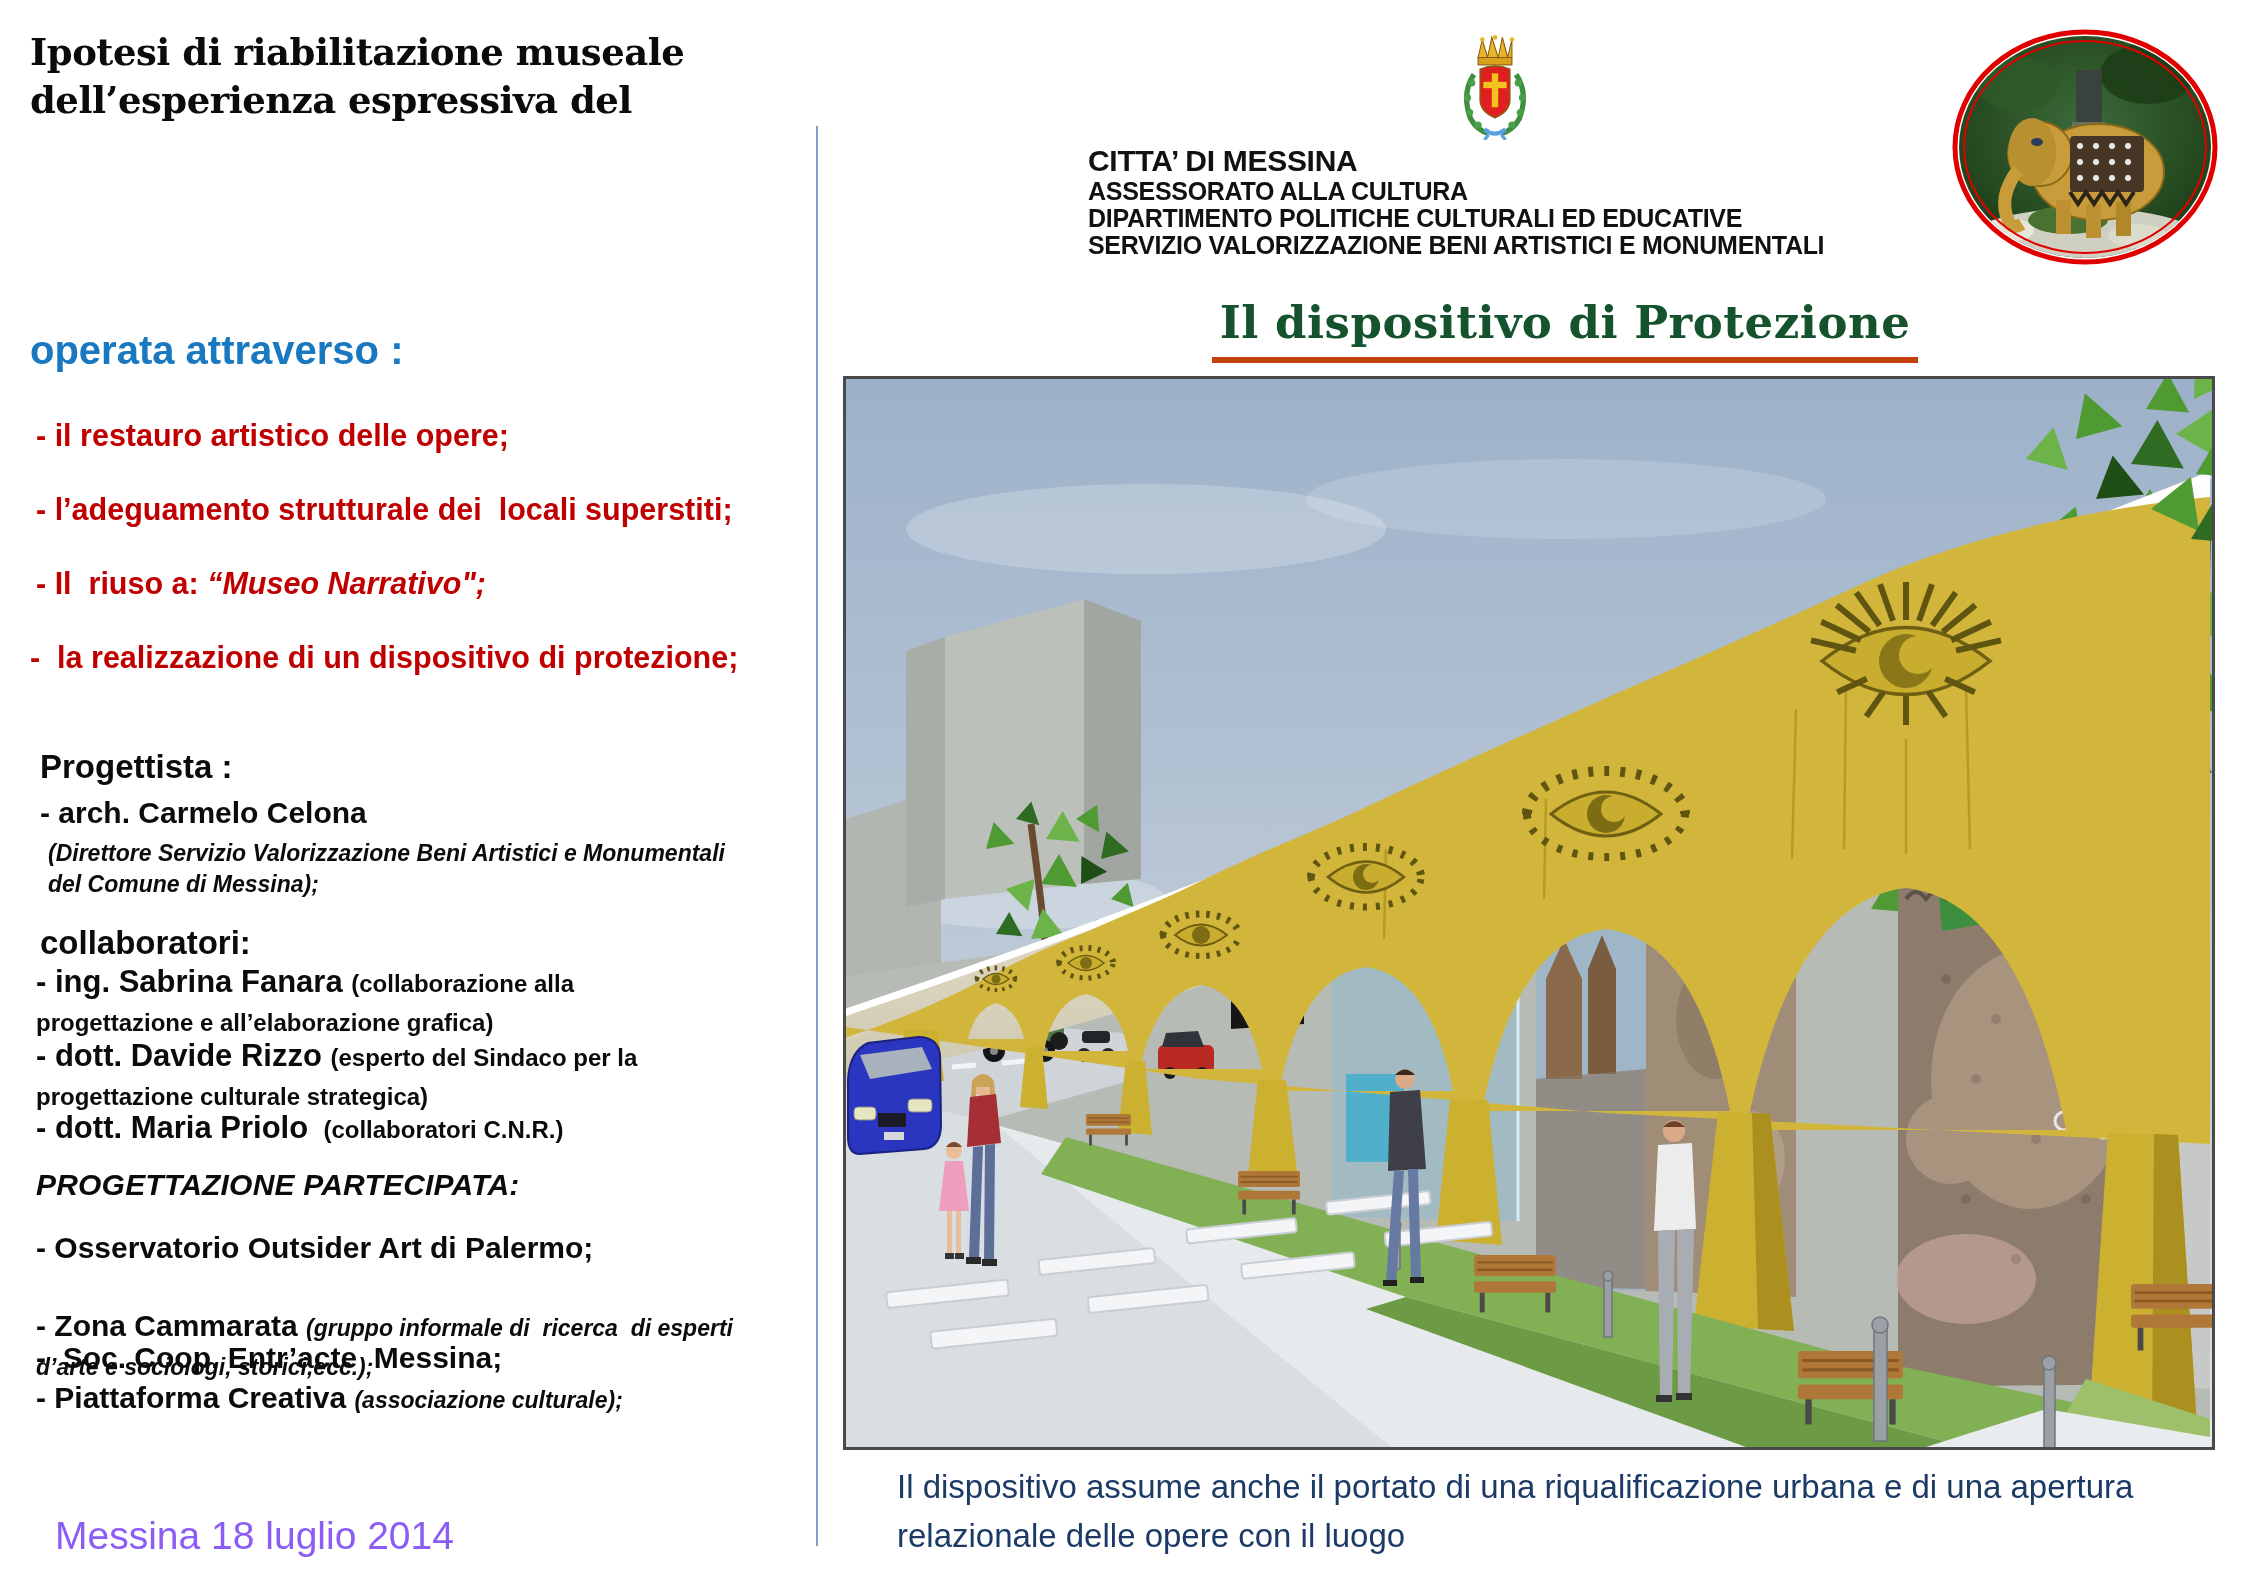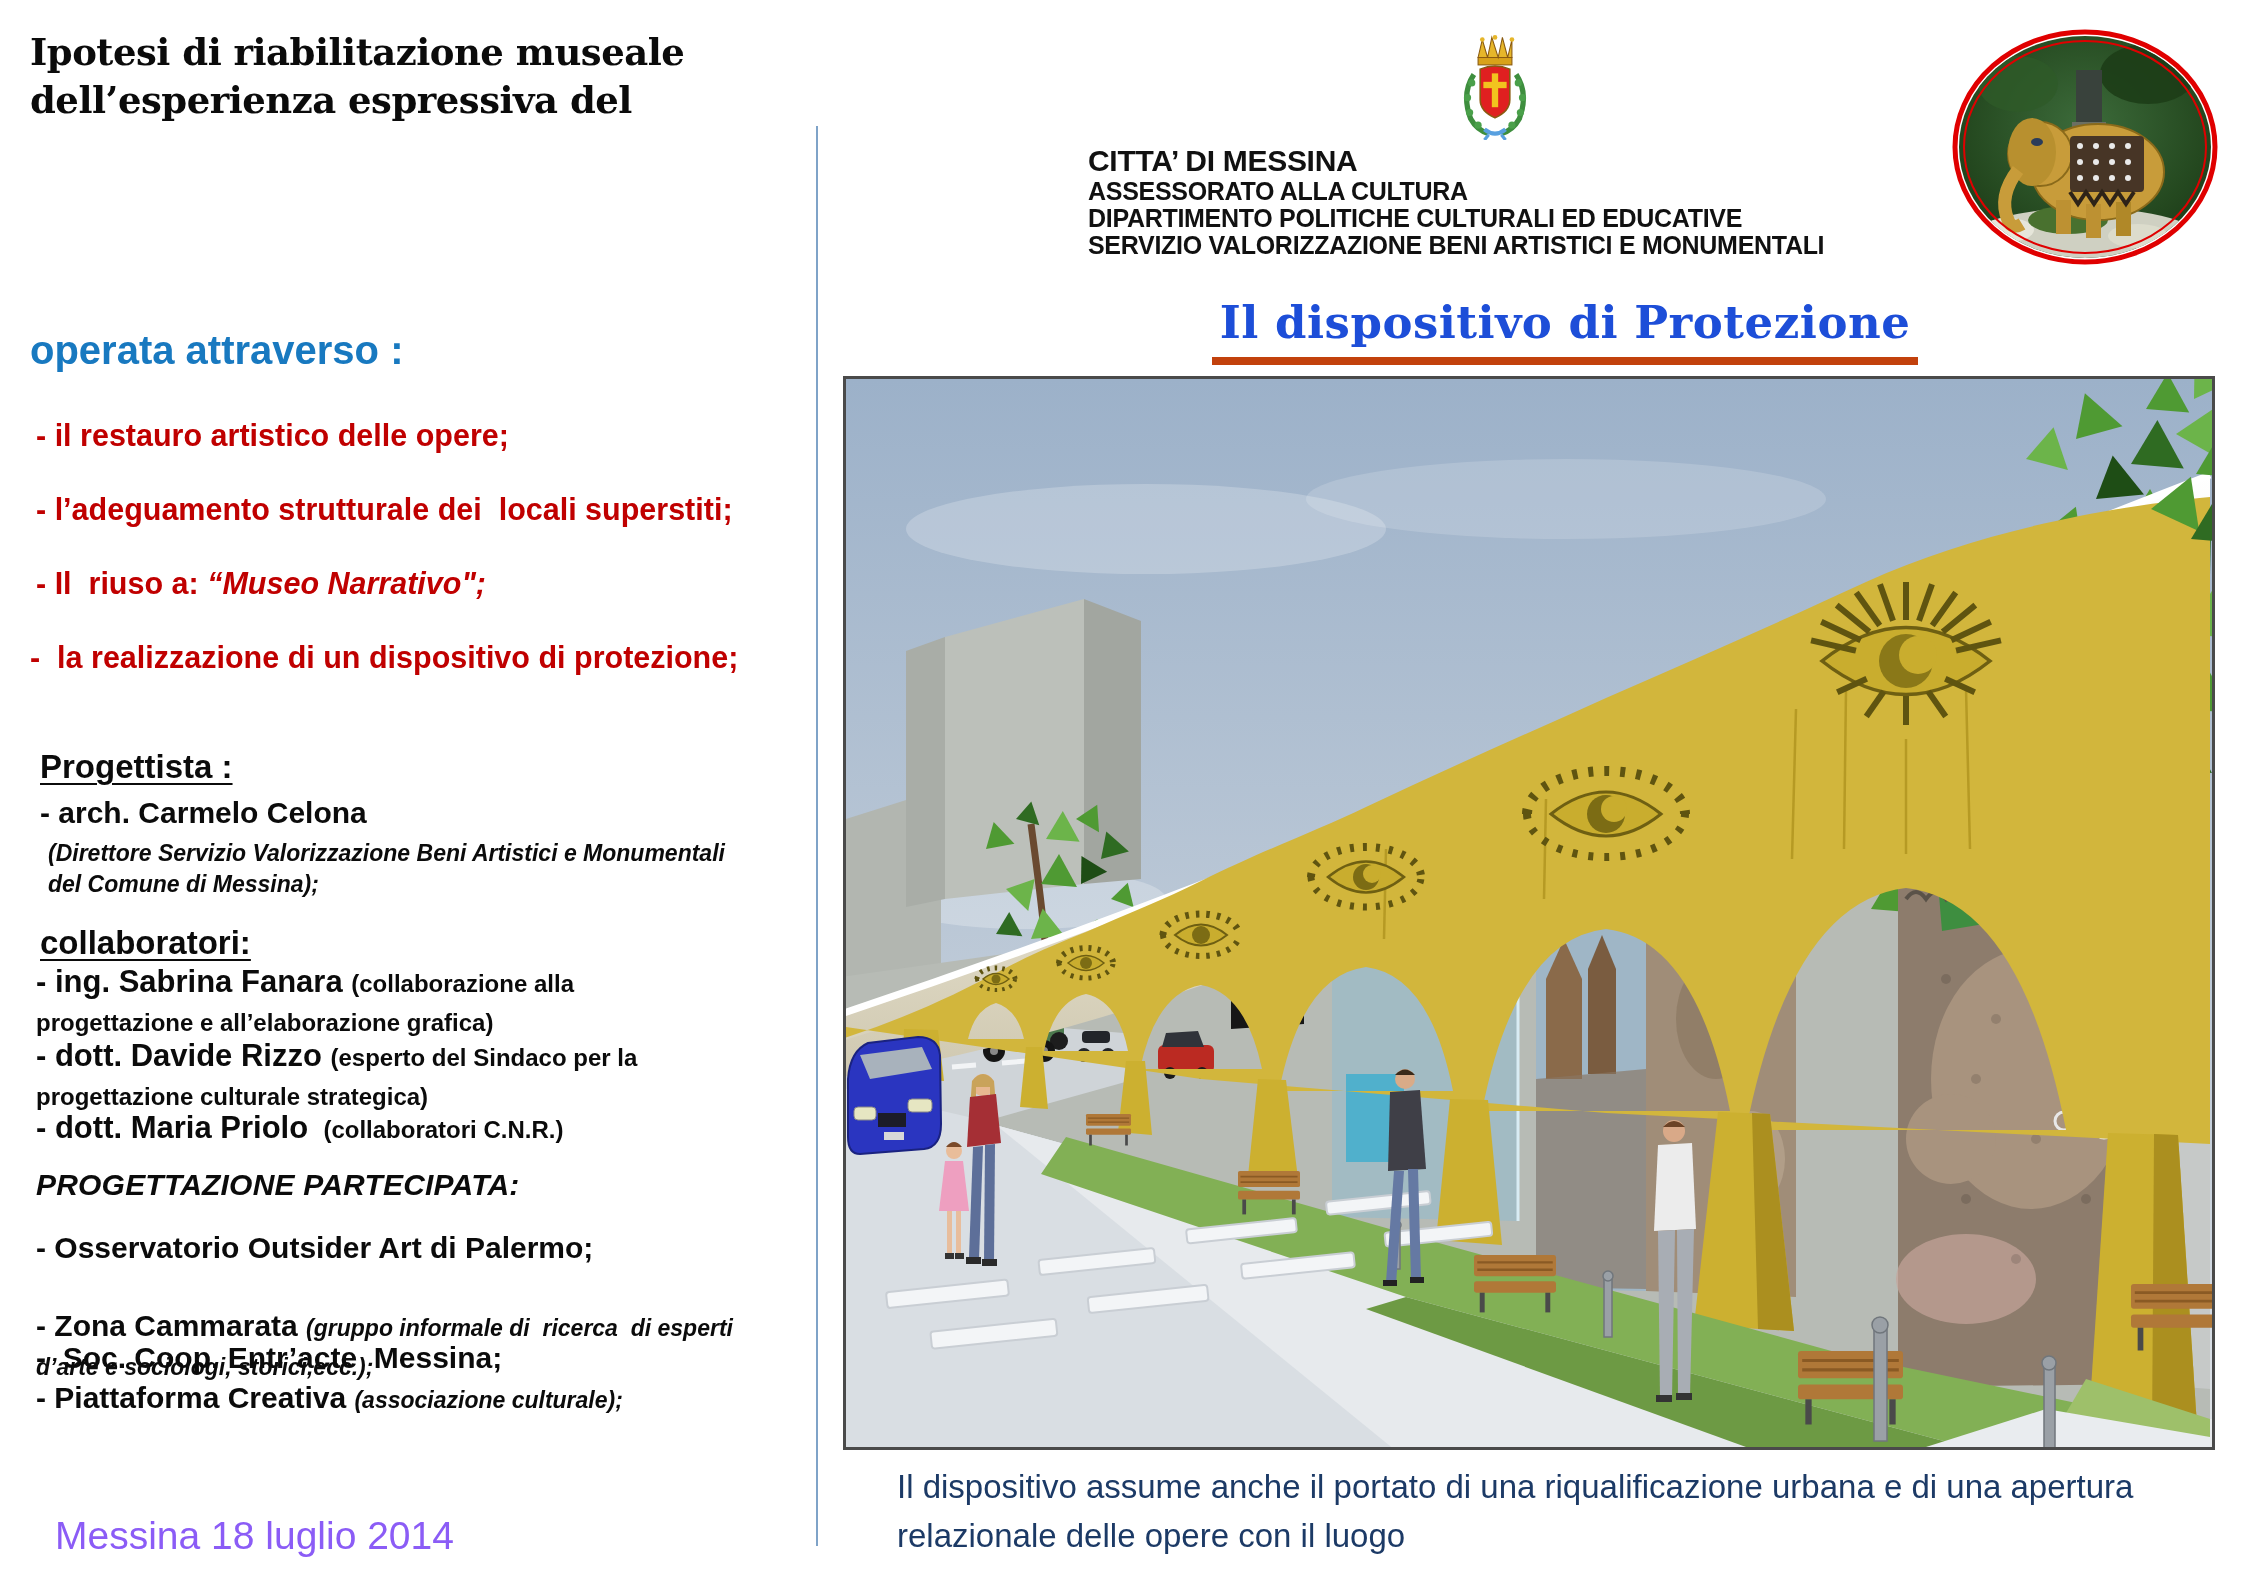--- a/index.html
+++ b/index.html
@@ -17,40 +17,40 @@
   .gov .dept{font-size:25px;font-weight:700;line-height:27px;letter-spacing:-0.3px;}
   
   .oval{left:1948px;top:24px;}
   
   .divider{left:816px;top:126px;width:2px;height:1420px;background:#7fa3c8;}
   
   .operata{left:30px;top:328px;font-size:40px;font-weight:700;color:#1879c0;white-space:pre-wrap;}
   .bullet{left:36px;width:770px;font-size:30.5px;font-weight:700;color:#c00000;white-space:pre-wrap;}
   .b1{top:418px;} .b2{top:492px;} .b3{top:566px;} .b4{top:640px;left:30px;}
   .it{font-style:italic;}
-  .hdg{font-size:33px;font-weight:700;color:#0b0b0b;text-decoration:underline;text-decoration-thickness:2px;text-underline-offset:5px;white-space:pre-wrap;}
+  .hdg{font-size:33px;font-weight:700;color:#0b0b0b;text-decoration-thickness:2px;text-underline-offset:5px;white-space:pre-wrap;}
   .prog-h{left:40px;top:748px;}
   .prog-name{left:40px;top:796px;font-size:30px;font-weight:700;color:#0b0b0b;white-space:pre-wrap;}
   .prog-note{left:48px;top:838px;width:716px;font-size:23px;font-weight:700;font-style:italic;
              color:#0b0b0b;line-height:31px;white-space:pre-wrap;}
   .collab-h{left:40px;top:924px;}
   .person{left:36px;width:656px;color:#0b0b0b;line-height:36px;white-space:pre-wrap;}
   .person .nm{font-size:31px;font-weight:700;}
   .person .rl{font-size:24px;font-weight:700;}
   .c1{top:964px;} .c2{top:1038px;} .c3{top:1110px;}
   .part-h{left:36px;top:1168px;font-size:30px;font-weight:700;font-style:italic;color:#0b0b0b;letter-spacing:0.2px;white-space:pre-wrap;}
   .pitem{left:36px;width:710px;color:#0b0b0b;line-height:36px;white-space:pre-wrap;}
   .pitem .nm{font-size:30px;font-weight:700;}
   .pitem .rl{font-size:23px;font-weight:700;font-style:italic;}
   .p1{top:1230px;} .p2{top:1340px;} .p3{top:1308px;} .p4{top:1380px;}
   .date{left:55px;top:1514px;font-size:39px;font-weight:400;color:#8b5cf6;white-space:nowrap;}
   
   .rtitle{left:1135px;top:296px;width:860px;text-align:center;}
   .rtitle span{display:inline-block;font-family:"DejaVu Serif","Liberation Serif",serif;font-weight:700;
-               font-size:45px;color:#1d4ed8;letter-spacing:0.5px;border-bottom:8px solid #c2410c;
+               font-size:45px;color:#14532d;letter-spacing:0.5px;border-bottom:6px solid #c2410c;
                padding:0 8px 8px 8px;white-space:nowrap;}
   .frame{left:843px;top:376px;width:1366px;height:1068px;border:3px solid #4a4a4a;
          box-shadow:inset 0 0 0 2px #cdd2d8;background:#c9d2dd;}
   .frame svg{display:block;}
   .caption{left:897px;top:1462px;font-size:33px;color:#1c3a66;line-height:49px;}
   .caption div{white-space:nowrap;}
 </style>
 </head>
 <body>
 

